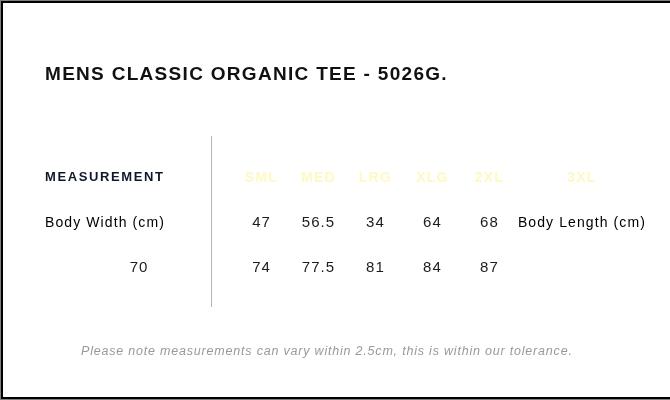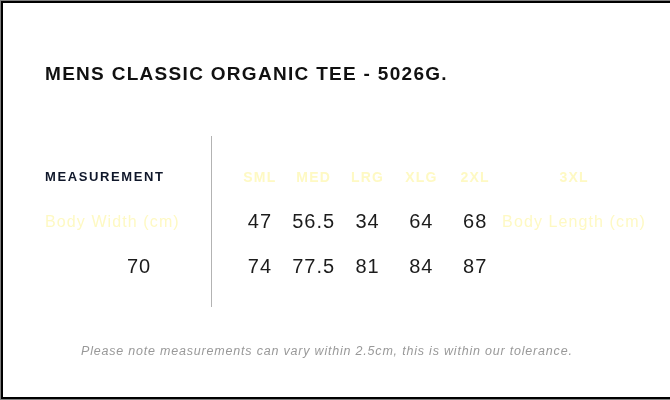--- a/index.html
+++ b/index.html
@@ -57,27 +57,27 @@
     letter-spacing: 1.6px;
     color: #0f172a;
   }
   .size-header {
     font-size: 14px;
     font-weight: 700;
     letter-spacing: 1.2px;
     color: #fef9c3;
   }
   .row-label {
-    font-size: 16px;
+    font-size: 14px;
     font-weight: 400;
     letter-spacing: 1.1px;
-    color: #fef9c3;
+    color: #000000;
   }
   .value {
-    font-size: 20px;
+    font-size: 15px;
     font-weight: 400;
     letter-spacing: 1px;
     color: #1c1c1c;
   }
   .column-divider {
     position: absolute;
     left: 211px;
     top: 136px;
     width: 1px;
     height: 171px;

